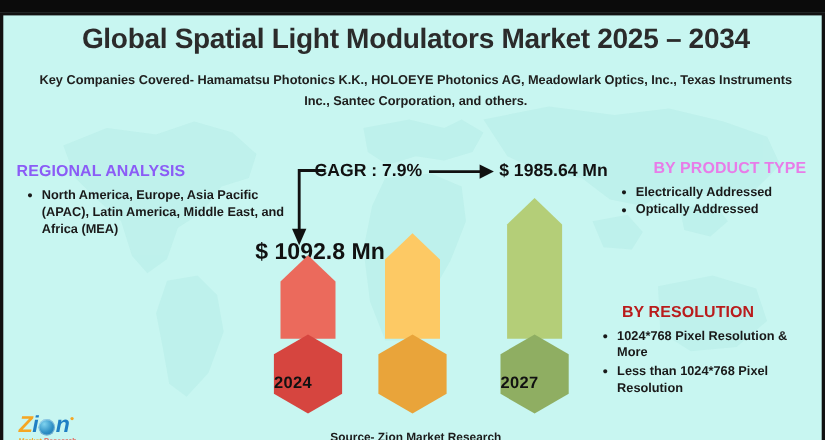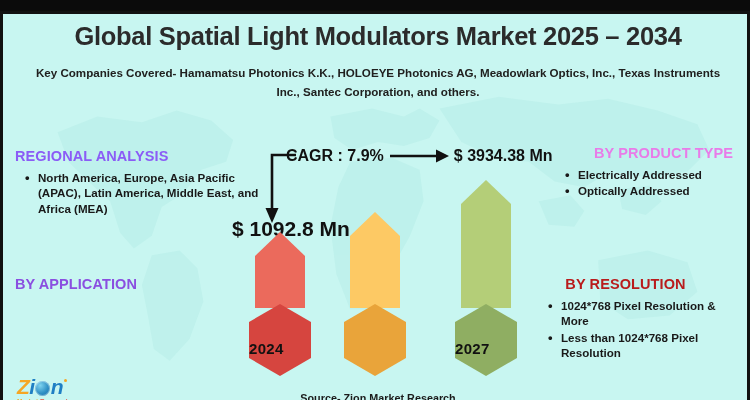--- a/index.html
+++ b/index.html
@@ -175,21 +175,20 @@
   </div>
 
   <div id="regional-analysis">
     <div class="section-head" style="color: #8b5cf6;">REGIONAL ANALYSIS</div>
     <ul class="bullet-list">
       <li>North America, Europe, Asia Pacific (APAC), Latin America, Middle East, and Africa (MEA)</li>
     </ul>
   </div>
 
   <div id="by-application">
-    <div class="section-head" style="color: rgb(138, 79, 224);">BY APPLICATION</div>
   </div>
 
   <div id="by-product-type">
     <div class="section-head" style="color: rgb(232, 124, 232);">BY PRODUCT TYPE</div>
     <ul class="bullet-list">
       <li>Electrically Addressed</li>
       <li>Optically Addressed</li>
     </ul>
   </div>
 
@@ -200,21 +199,21 @@
       <li>Less than 1024*768 Pixel Resolution</li>
     </ul>
   </div>
 
   <div id="cagr-row">
     <span id="cagr-label">CAGR : 7.9%</span>
     <svg id="arrow-right" width="60" height="16" viewBox="0 0 60 16">
       <line x1="0" y1="8" x2="48" y2="8" stroke="#111" stroke-width="2.6"></line>
       <polygon points="46,1.5 59,8 46,14.5" fill="#111"></polygon>
     </svg>
-    <span id="forecast-value">$ 3934.38 Mn</span>
+    <span id="forecast-value">$ 1985.64 Mn</span>
   </div>
 
   <svg id="elbow-arrow" width="36" height="72" viewBox="0 0 36 72">
     <polyline points="34,2 10,2 10,58" fill="none" stroke="#111" stroke-width="2.6"></polyline>
     <polygon points="3.5,55 16.5,55 10,70" fill="#111"></polygon>
   </svg>
 
   <div id="base-value">$ 1092.8 Mn</div>
 
   <svg id="bars" viewBox="0 0 750 400">

